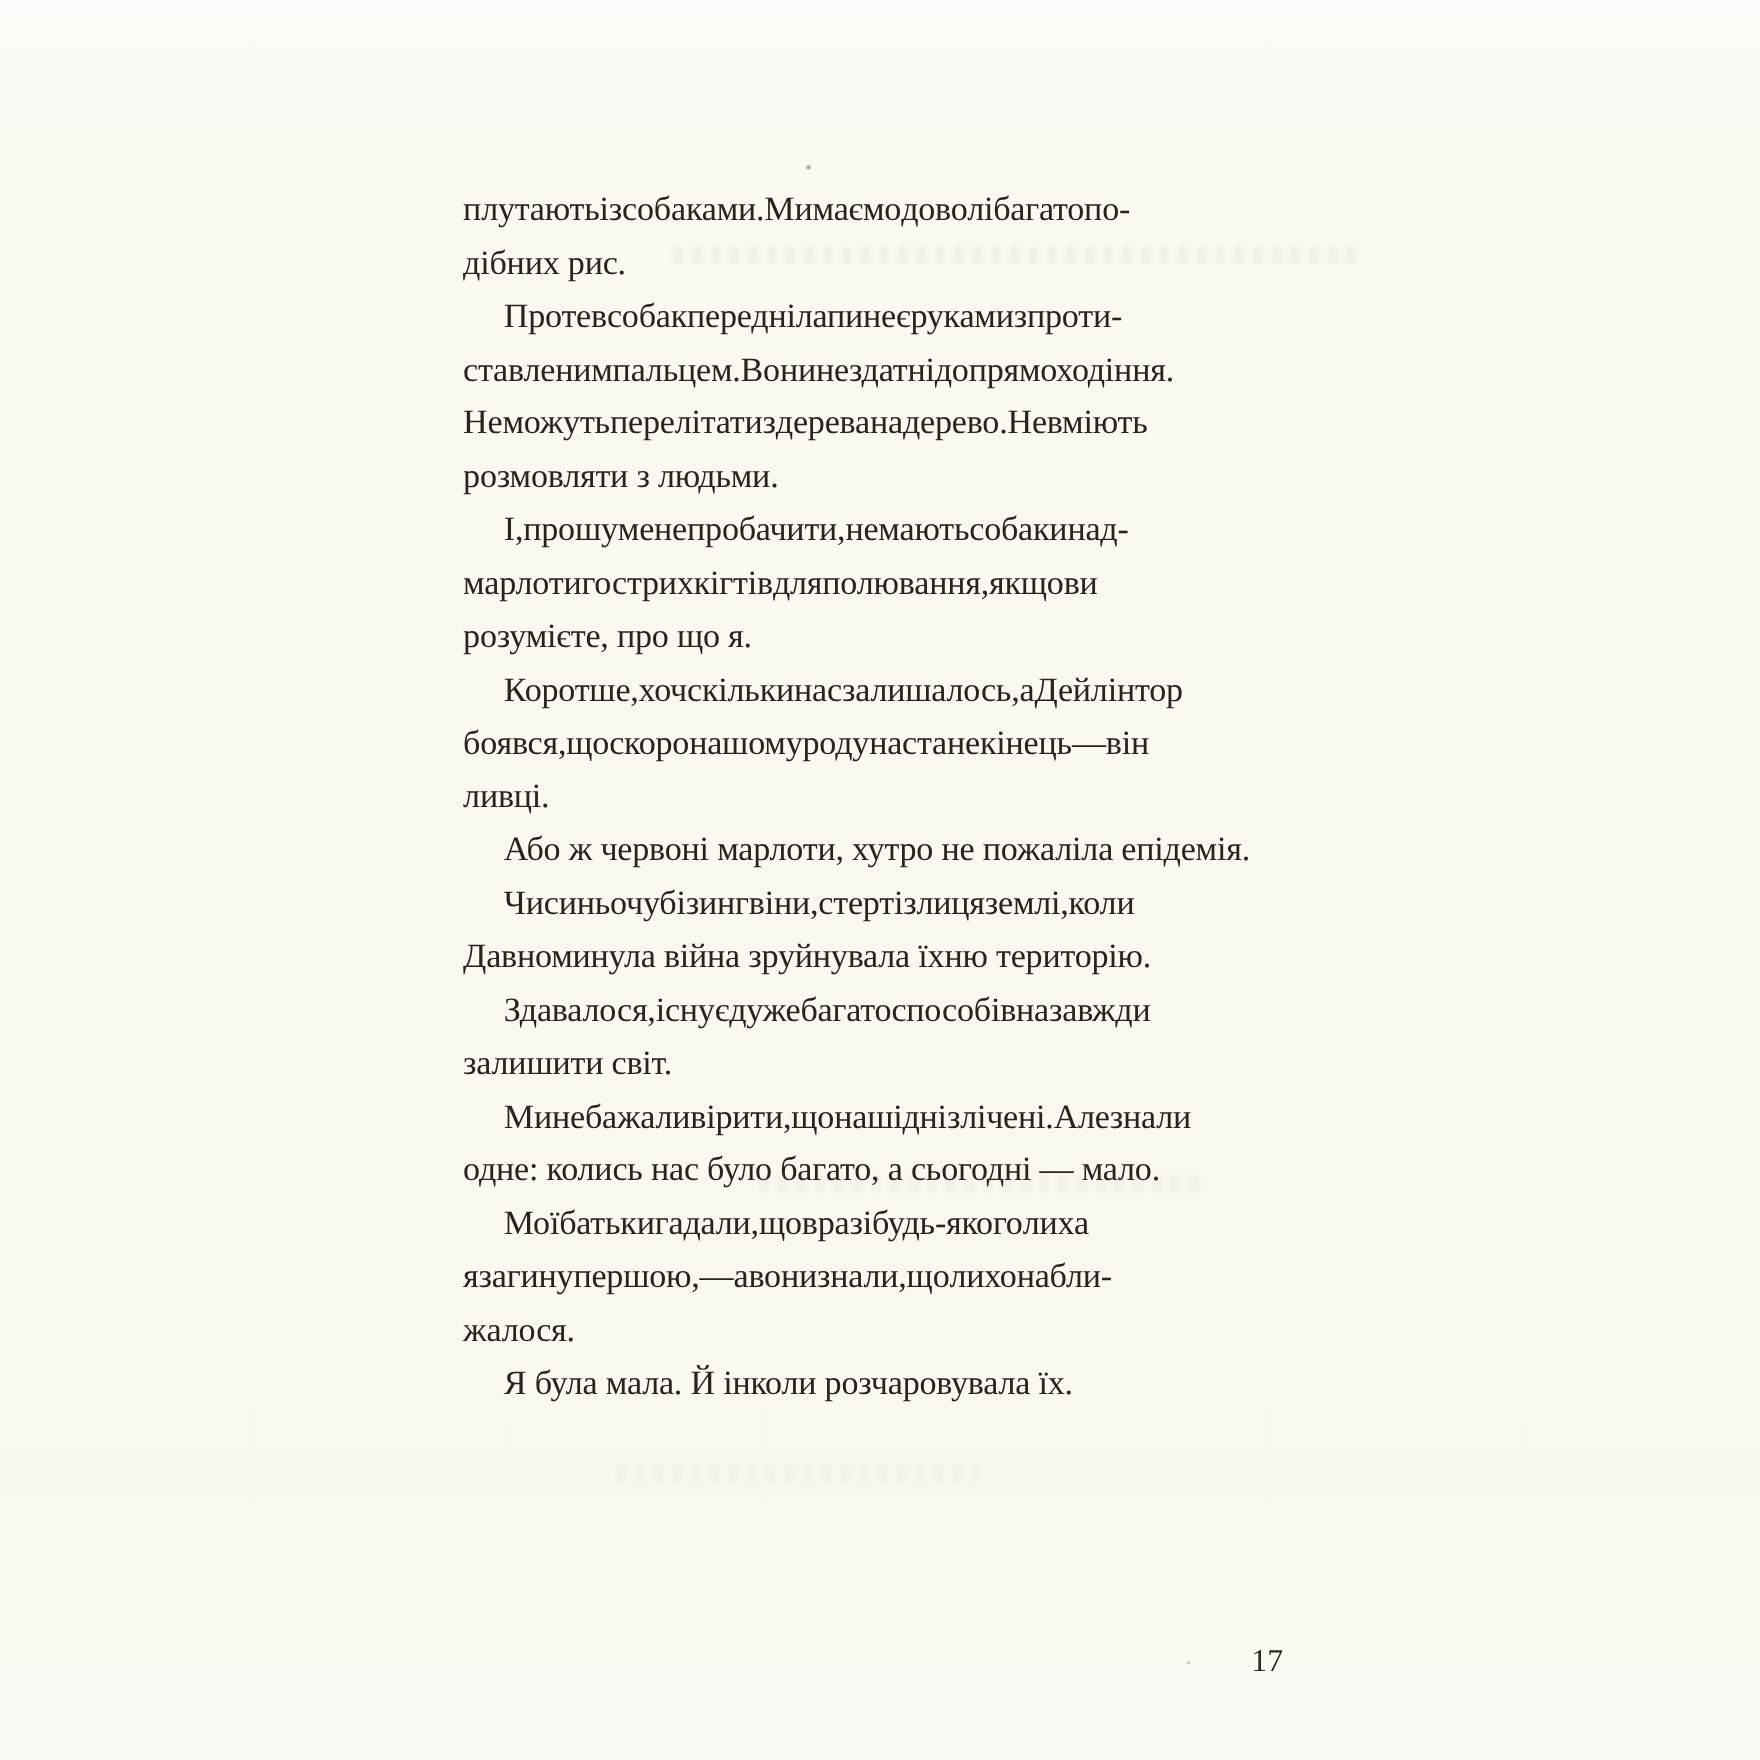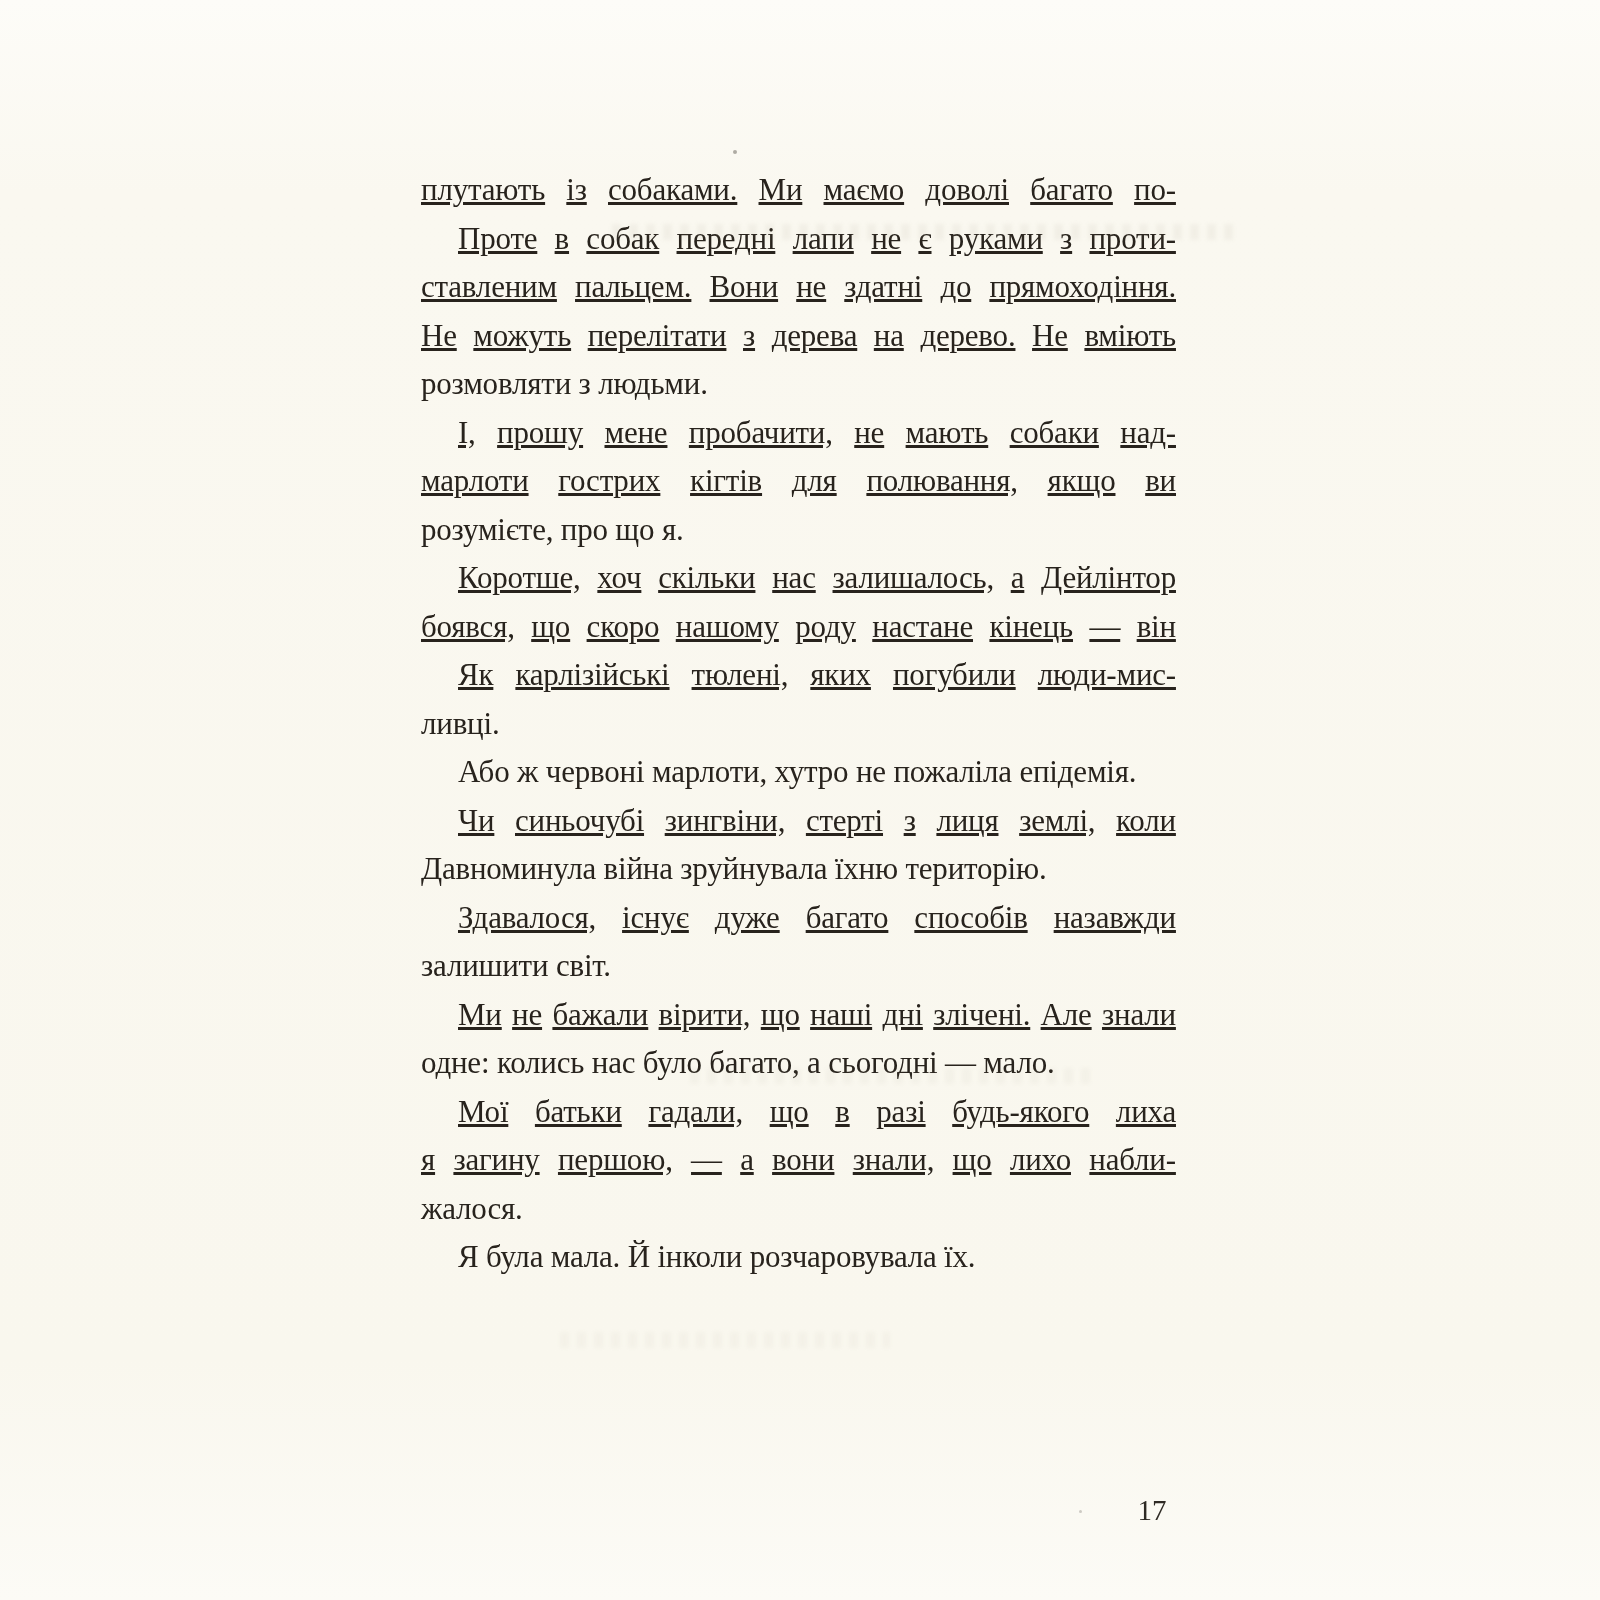--- a/index.html
+++ b/index.html
@@ -30,22 +30,21 @@
     letter-spacing: -0.2px;
   }
   .line {
     height: 48.5px;
     line-height: 48.5px;
     white-space: nowrap;
     text-rendering: optimizeLegibility;
   }
   .line.just {
     display: flex;
-    justify-content: space-between;
-    text-decoration: underline;
+    justify-content: flex-start;
   }
   .line.indent {
     padding-left: 37px;
   }
   .line.just.indent {
     padding-left: 37px;
   }
   .pageno {
     position: absolute;
     top: 1494px;
@@ -84,20 +83,21 @@
       <div class="line just">
         <span>плутають</span>
         <span>із</span>
         <span>собаками.</span>
         <span>Ми</span>
         <span>маємо</span>
         <span>доволі</span>
         <span>багато</span>
         <span>по-</span>
       </div>
+      <div class="line">дібних рис.</div>
       <div class="line indent just">
         <span>Проте</span>
         <span>в</span>
         <span>собак</span>
         <span>передні</span>
         <span>лапи</span>
         <span>не</span>
         <span>є</span>
         <span>руками</span>
         <span>з</span>
@@ -157,28 +157,20 @@
         <span>боявся,</span>
         <span>що</span>
         <span>скоро</span>
         <span>нашому</span>
         <span>роду</span>
         <span>настане</span>
         <span>кінець</span>
         <span>—</span>
         <span>він</span>
       </div>
-      <div class="line indent just">
-        <span>Як</span>
-        <span>карлізійські</span>
-        <span>тюлені,</span>
-        <span>яких</span>
-        <span>погубили</span>
-        <span>люди-мис-</span>
-      </div>
       <div class="line">ливці.</div>
       <div class="line indent">Або ж червоні марлоти, хутро не пожаліла епідемія.</div>
       <div class="line indent just">
         <span>Чи</span>
         <span>синьочубі</span>
         <span>зингвіни,</span>
         <span>стерті</span>
         <span>з</span>
         <span>лиця</span>
         <span>землі,</span>

